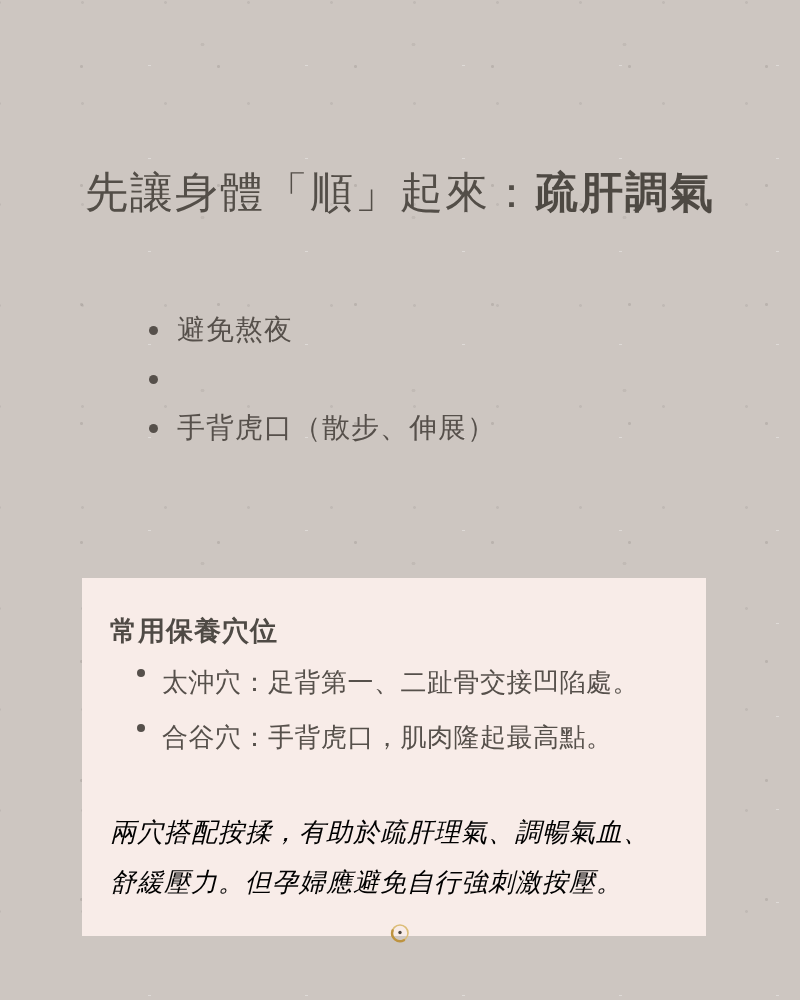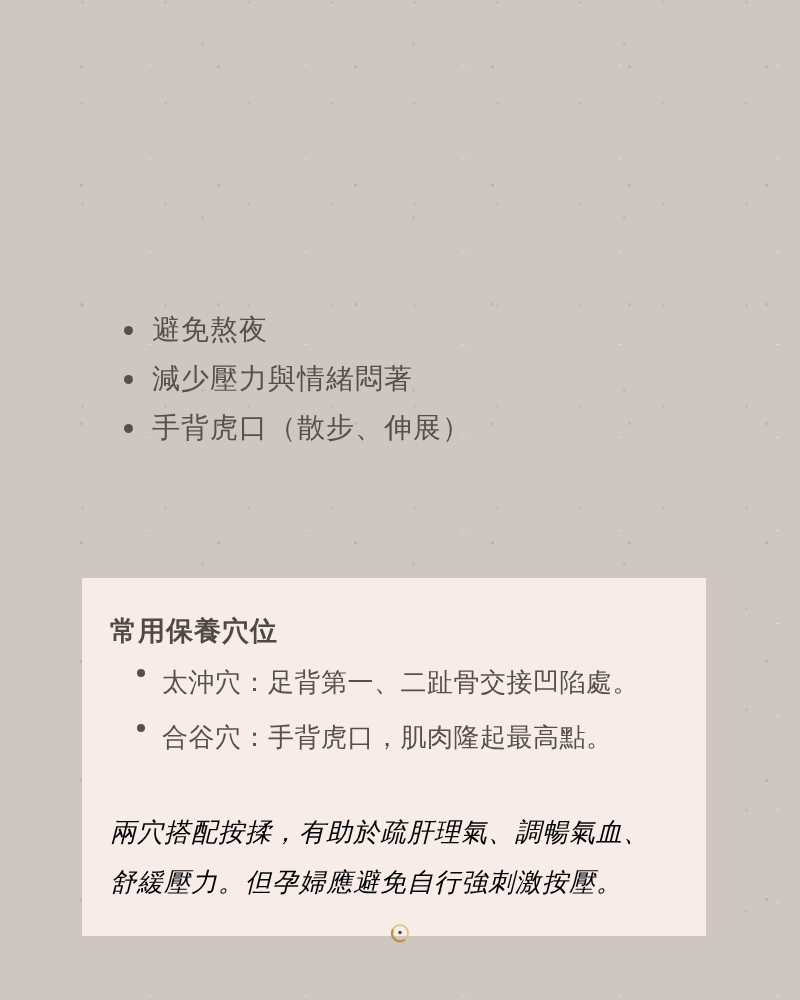--- a/index.html
+++ b/index.html
@@ -30,21 +30,21 @@
     letter-spacing: 2px;
     color: #534e48;
     font-weight: 400;
     white-space: nowrap;
   }
   .title .title-bold { font-weight: 700; color: #4e4943; }
 
   .intro-list {
     position: absolute;
     top: 316px;
-    left: 124px;
+    left: 149px;
   }
   .intro-item {
     display: flex;
     align-items: center;
     font-size: 28px;
     line-height: 28px;
     height: 28px;
     margin-bottom: 21px;
     letter-spacing: 1px;
   }
@@ -111,29 +111,31 @@
     letter-spacing: 10px;
     margin-right: -10px;
     color: #57514b;
   }
 </style>
 </head>
 <body>
 
 <div class="page">
 
+  <div class="title">
+    <span>先讓身體「順」起來：</span><span class="title-bold">疏肝調氣</span>
+  </div>
 
   <div class="intro-list">
     <div class="intro-item">
       <span class="dot"></span>
       <span>避免熬夜</span>
     </div>
     <div class="intro-item">
       <span class="dot"></span>
-      <span>減少壓力與情緒悶著</span>
     </div>
     <div class="intro-item">
       <span class="dot"></span>
       <span>手背虎口（散步、伸展）</span>
     </div>
   </div>
 
   <div class="card">
     <div class="card-heading">常用保養穴位</div>
     <div class="card-list">

